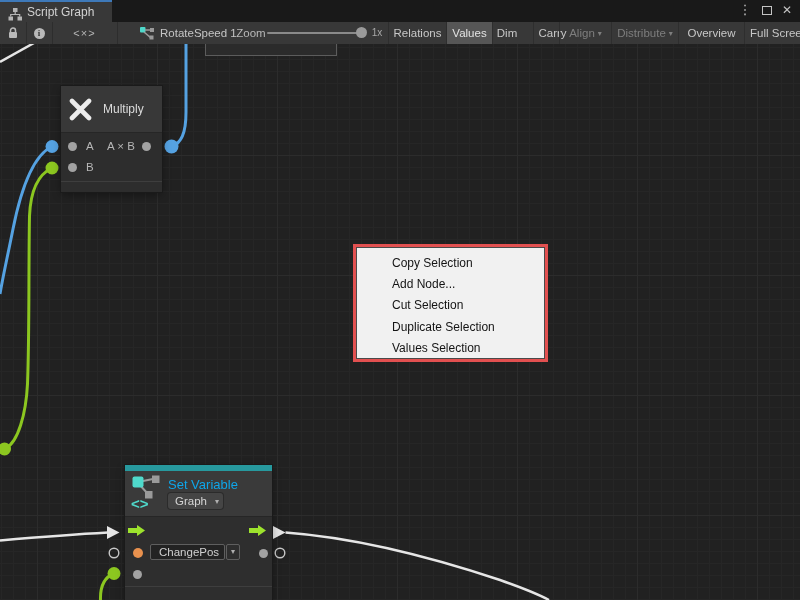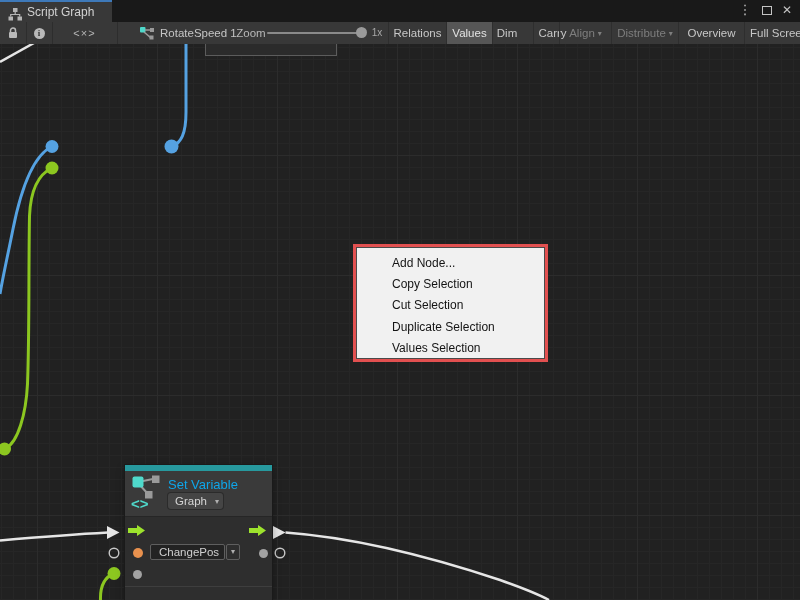--- a/index.html
+++ b/index.html
@@ -167,20 +167,35 @@
 
       <polygon points="273,482 273,495 285.5,488.5" fill="#e6e6e6"></polygon>
       <path d="M 285.5 488.5 C 360 494 440 516 500 536 C 520 543 536 549 549 556" stroke="#e6e6e6" stroke-width="2.5" fill="none"></path>
 
       <circle cx="114" cy="509" r="4.8" fill="none" stroke="#c8c8c8" stroke-width="1.4"></circle>
       <circle cx="280" cy="509" r="4.8" fill="none" stroke="#c8c8c8" stroke-width="1.4"></circle>
     </svg>
 
     <div class="partial-node"></div>
 
+    <div class="node node-multiply">
+      <div class="mul-header">
+        <svg width="23" height="23" viewBox="0 0 23 23" style="position:absolute;left:8px;top:12px">
+          <path d="M3 3 L20 20 M20 3 L3 20" stroke="#ececec" stroke-width="4.6" stroke-linecap="round"></path>
+        </svg>
+        <span class="mul-title">Multiply</span>
+      </div>
+      <span class="port-dot" style="left:7px; top:56px"></span>
+      <span class="port-label" style="left:25px; top:54px">A</span>
+      <span class="port-label" style="left:46px; top:54px">A × B</span>
+      <span class="port-dot" style="left:81px; top:56px"></span>
+      <span class="port-dot" style="left:7px; top:77px"></span>
+      <span class="port-label" style="left:25px; top:75px">B</span>
+      <div class="mul-footer"></div>
+    </div>
 
     <div class="node node-setvar">
       <div class="sv-teal" style="background:#27999e"></div>
       <div class="sv-header">
         <svg width="32" height="36" viewBox="0 0 32 36" style="position:absolute;left:6px;top:4px">
           <path d="M7 7 L22 4 M7 8 L17 19" stroke="#9a9a9a" stroke-width="2"></path>
           <rect x="1.5" y="1.5" width="11" height="11" rx="2" fill="#4fd9cb"></rect>
           <rect x="21" y="0.5" width="7.5" height="7.5" fill="#9a9a9a"></rect>
           <rect x="14" y="16" width="7.5" height="7.5" fill="#9a9a9a"></rect>
           <text x="0" y="34" font-size="15" font-weight="bold" fill="#4fd9cb" font-family="Liberation Sans, sans-serif">&lt;&gt;</text>
@@ -196,21 +211,21 @@
       </svg>
       <span class="port-dot dot-orange" style="left:8px; top:83px; width:10px; height:10px"></span>
       <span class="var-field">ChangePos</span>
       <span class="var-caret-btn">▾</span>
       <span class="port-dot" style="left:134px; top:83.5px"></span>
       <span class="port-dot" style="left:8px; top:104.5px"></span>
       <div class="sv-footer"></div>
     </div>
 
     <div class="context-menu">
+      <div class="menu-item">Copy Selection</div>
       <div class="menu-item">Add Node...</div>
-      <div class="menu-item">Copy Selection</div>
       <div class="menu-item">Cut Selection</div>
       <div class="menu-item">Duplicate Selection</div>
       <div class="menu-item">Values Selection</div>
     </div>
 
   </div>
 </div>
 
 </body></html>

